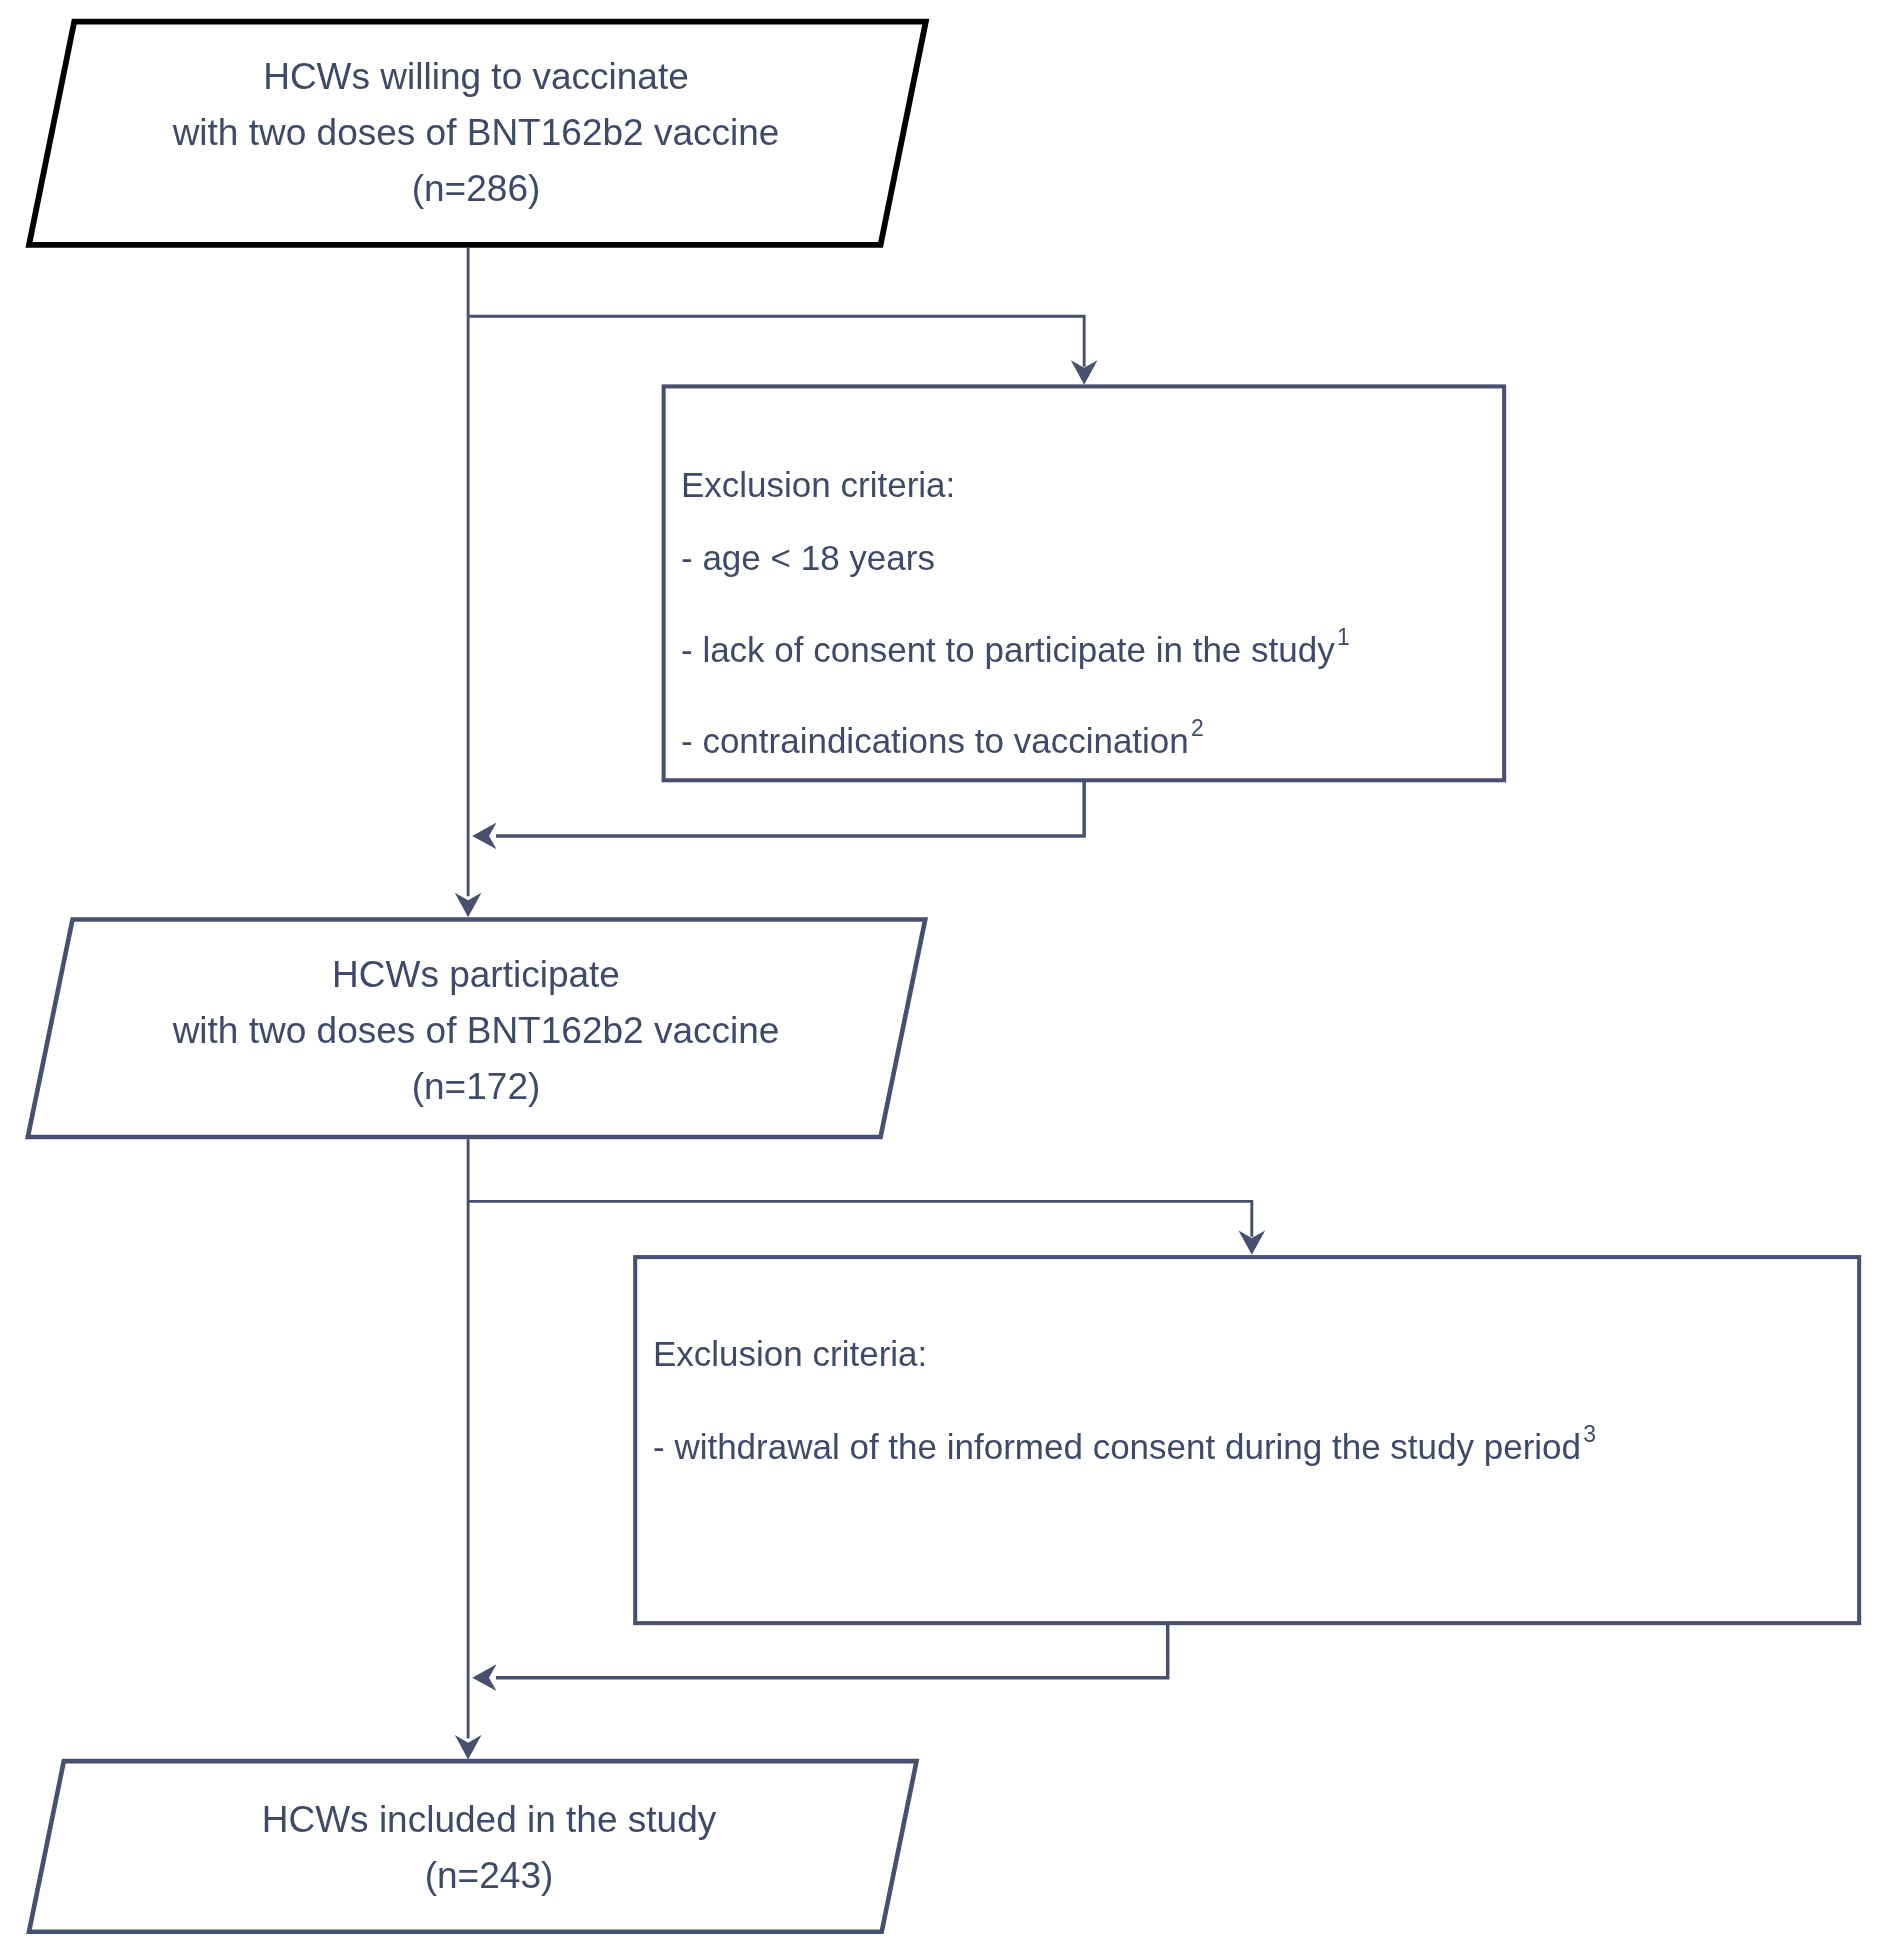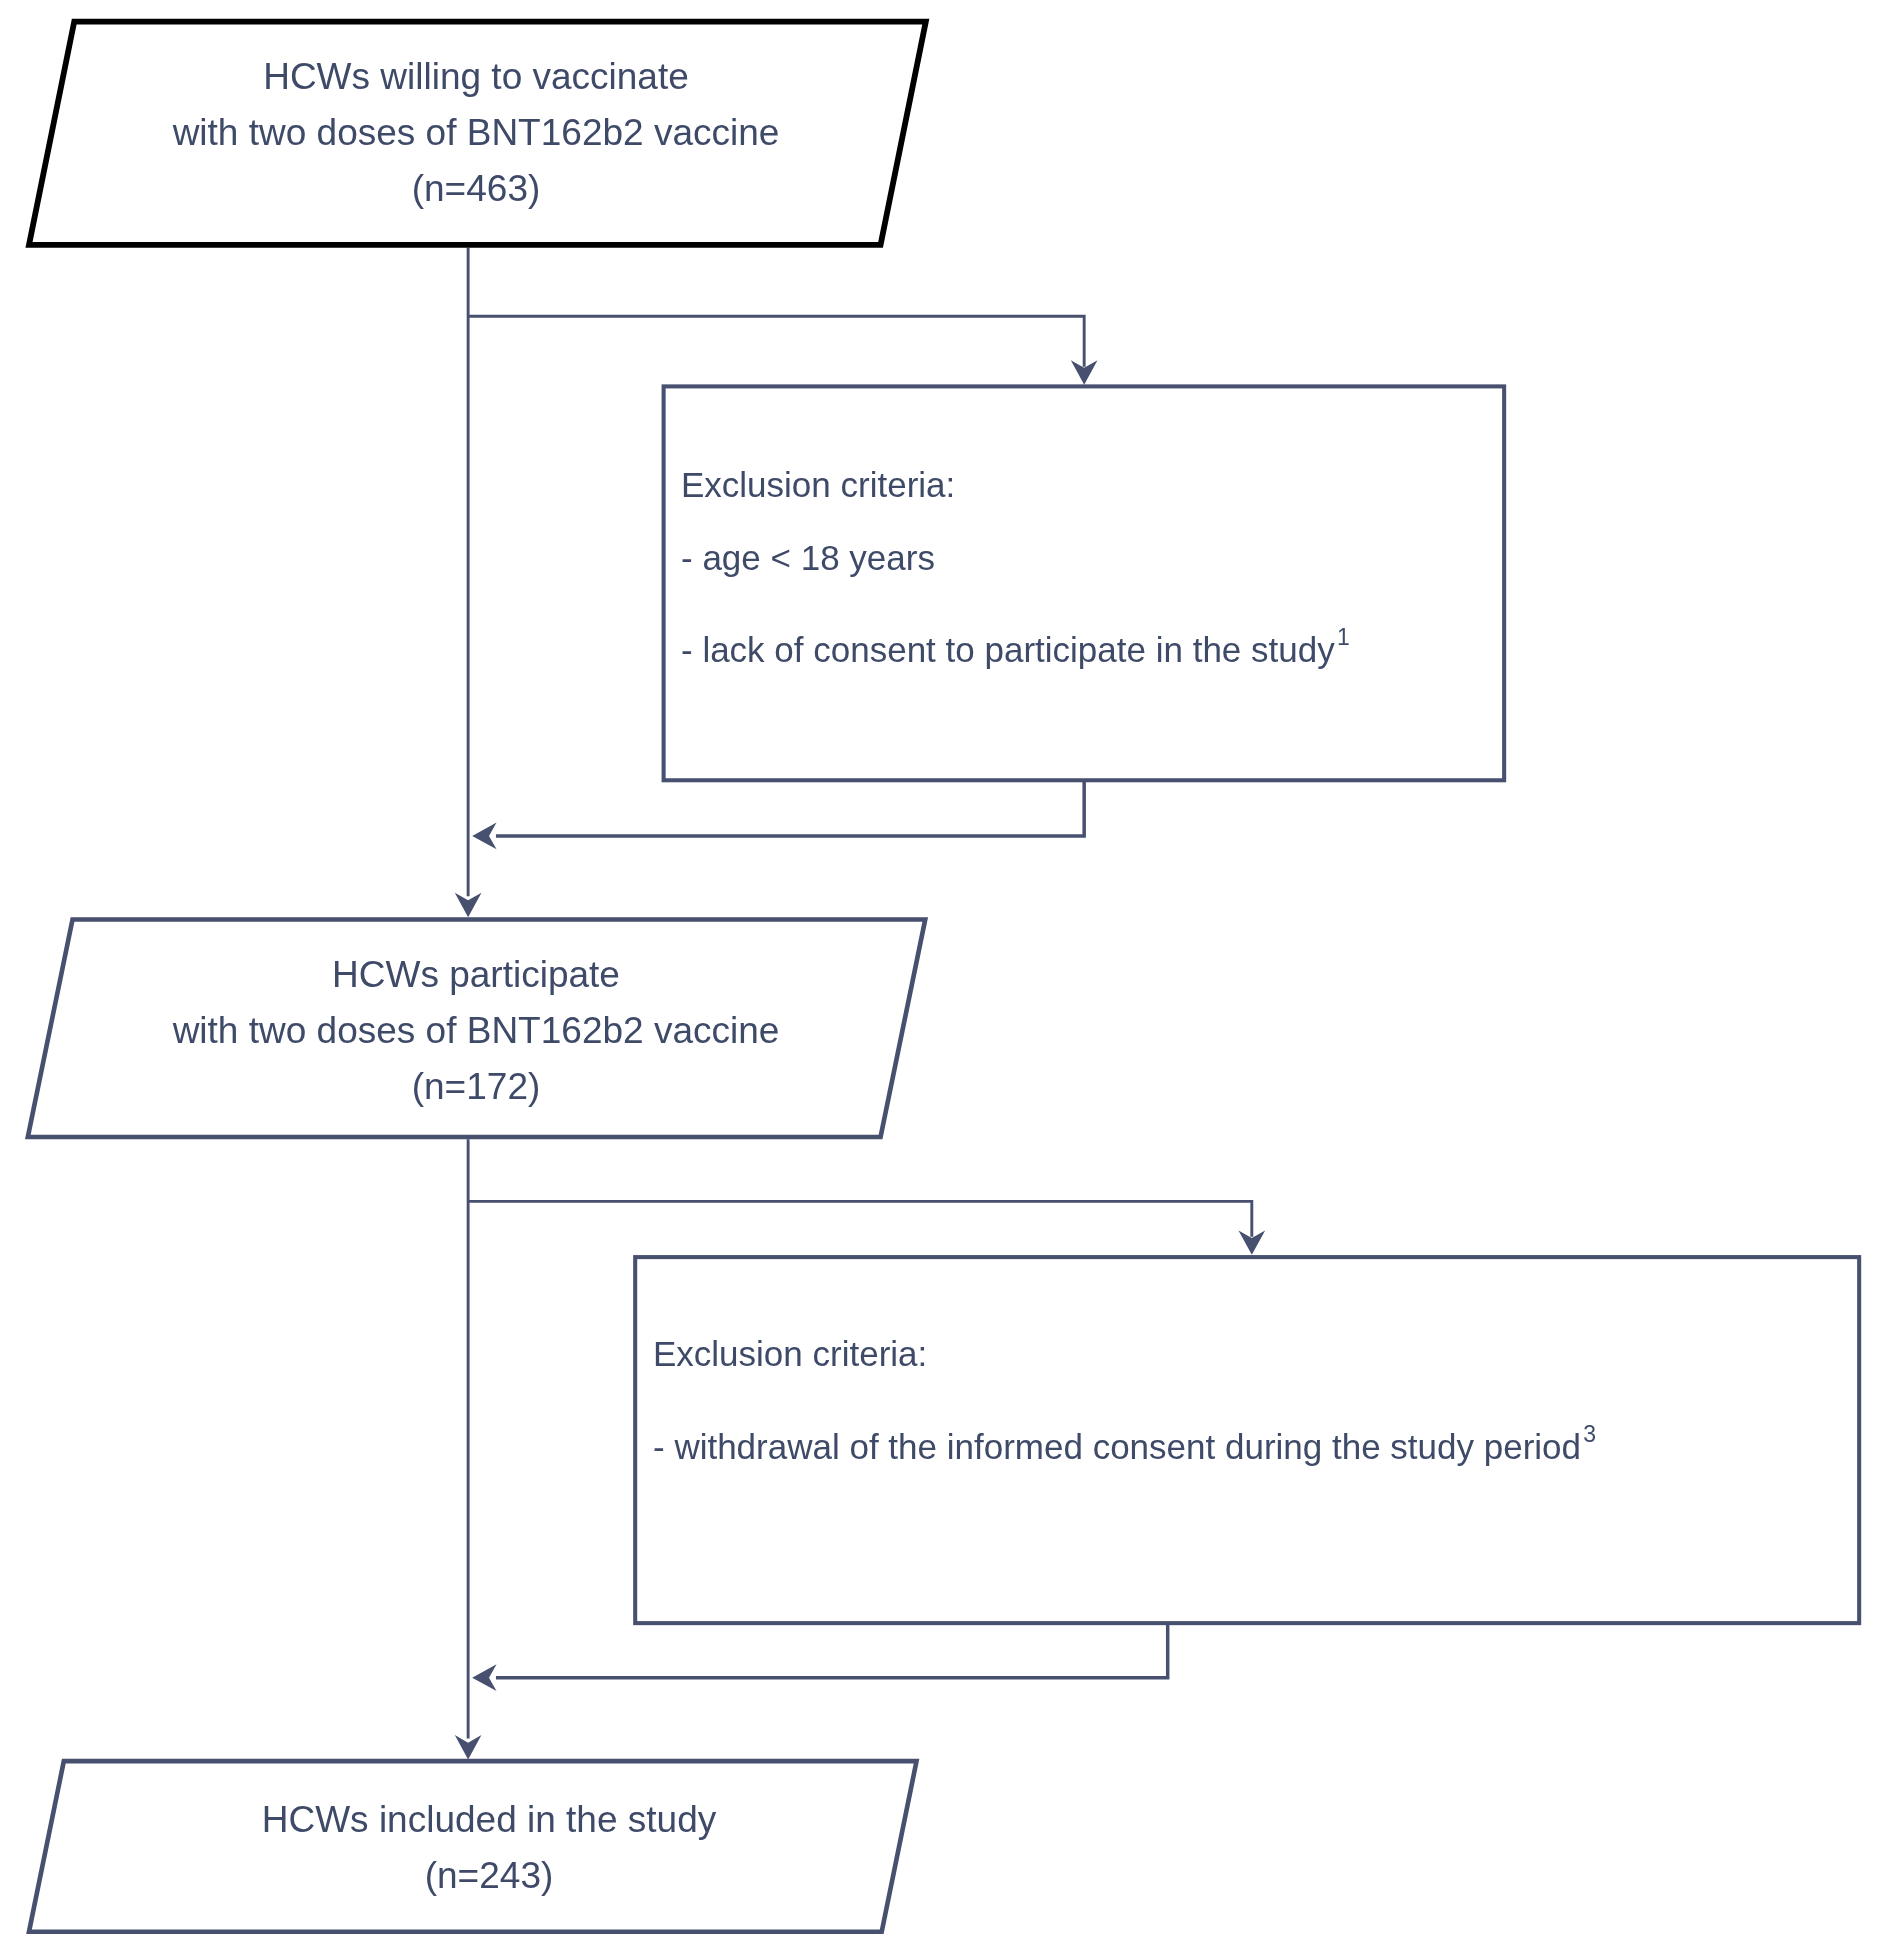--- a/index.html
+++ b/index.html
@@ -81,27 +81,28 @@
     <polygon points="128,37 1596,37 1518,422 50,422" fill="#ffffff" stroke="#000000" stroke-width="10"></polygon>
     <rect x="1144" y="666" width="1449" height="679" fill="#ffffff" stroke="#47506e" stroke-width="7"></rect>
     <polygon points="125,1585 1595,1585 1518,1960 48,1960" fill="#ffffff" stroke="#47506e" stroke-width="8"></polygon>
     <rect x="1095" y="2167" width="2110" height="631" fill="#ffffff" stroke="#47506e" stroke-width="7"></rect>
     <polygon points="110,3036 1580,3036 1520,3330 50,3330" fill="#ffffff" stroke="#47506e" stroke-width="8"></polygon>
   </svg>
 
   <div class="nodetext" style="left:70px; top:24.4px; width:812px; height:218px;">
     <div>HCWs willing to vaccinate</div>
     <div>with two doses of BNT162b2 vaccine</div>
-    <div>(n=463)</div>
+    <div>(n=286)</div>
   </div>
 
   <div class="boxtext" style="left:681px; top:386px; width:823px; padding-top:77px;">
     <div class="title">Exclusion criteria:</div>
     <div class="bullet0"><span>- age &lt; 18 years</span><sup></sup></div>
     <div class="bullet"><span>- lack of consent to participate in the study</span><sup>1</sup></div>
+    <div class="bullet"><span>- contraindications to vaccination</span><sup>2</sup></div>
   </div>
 
   <div class="nodetext" style="left:70px; top:923px; width:812px; height:215px;">
     <div>HCWs participate</div>
     <div>with two doses of BNT162b2 vaccine</div>
     <div>(n=172)</div>
   </div>
 
   <div class="boxtext" style="left:653px; top:1257px; width:1207px; padding-top:75px;">
     <div class="title">Exclusion criteria:</div>

